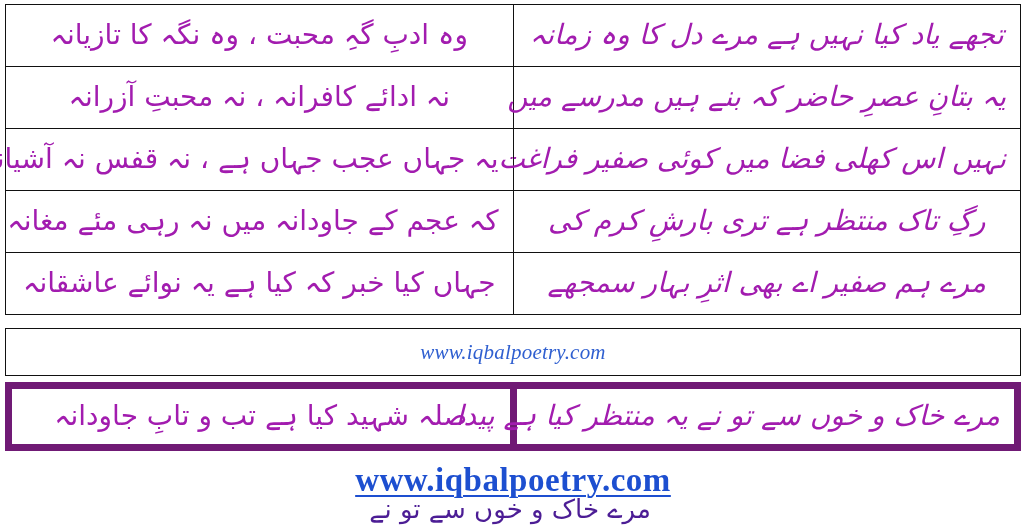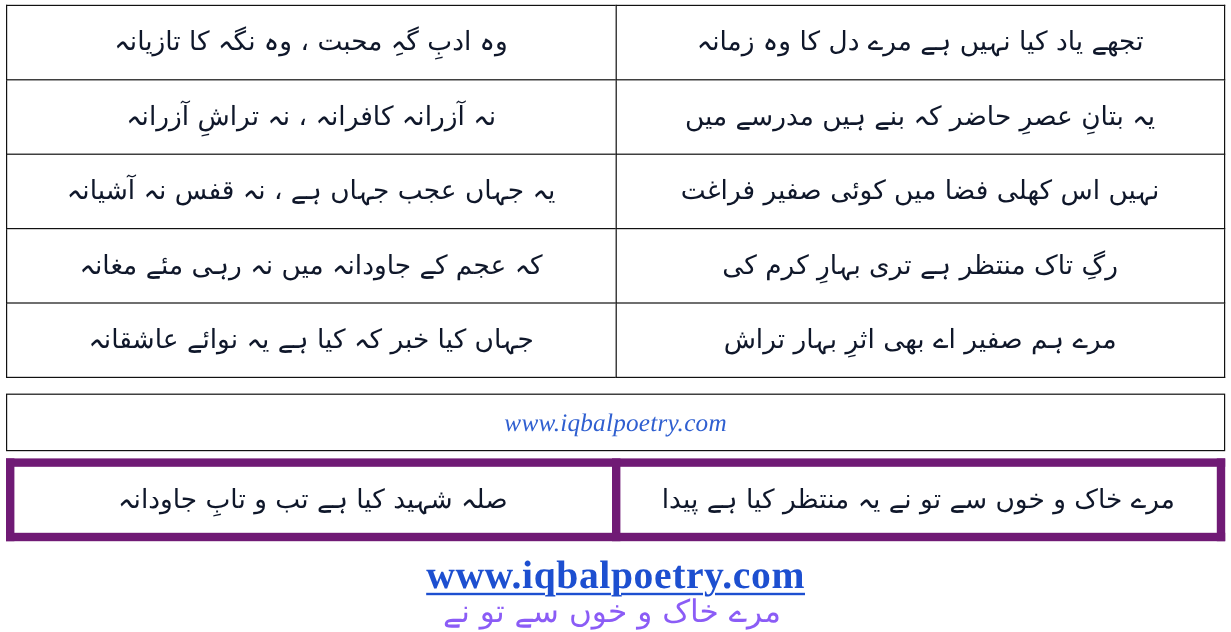--- a/index.html
+++ b/index.html
@@ -32,29 +32,29 @@
     table-layout: fixed;
   }
   .couplet-table td {
     border: 1px solid #111111;
     height: 62px;
     vertical-align: middle;
     padding: 2px 14px;
     box-sizing: border-box;
   }
   .hemistich {
-    font-size: 22px;
+    font-size: 28px;
     line-height: 1.45;
-    color: #0f172a;
+    color: #a21caf;
     text-align: center;
     white-space: nowrap;
     direction: rtl;
     font-family: "DejaVu Sans", "Liberation Sans", sans-serif;
   }
-  .col-right { width: 50%; }
+  .col-right { width: 50%; font-style: italic; }
   .col-left  { width: 50%; }
 
   
   .wm-band {
     position: absolute;
     top: 328px;
     left: 5px;
     width: 1016px;
     height: 48px;
     border: 1px solid #111111;
@@ -110,21 +110,21 @@
   
   .ghost {
     position: absolute;
     top: 494px;
     left: 140px;
     width: 740px;
     height: 33px;
     overflow: hidden;
     font-family: "DejaVu Sans", "Liberation Sans", sans-serif;
     font-size: 26px;
-    color: #8b5cf6;
+    color: #4c1d95;
     text-align: center;
     white-space: nowrap;
     direction: rtl;
     pointer-events: none;
   }
 </style>
 </head>
 <body>
 
 <div class="page">
@@ -137,42 +137,42 @@
         </td>
         <td class="col-left">
           <div class="hemistich">وہ ادبِ گہِ محبت ، وہ نگہ کا تازیانہ</div>
         </td>
       </tr>
       <tr>
         <td class="col-right">
           <div class="hemistich">یہ بتانِ عصرِ حاضر کہ بنے ہیں مدرسے میں</div>
         </td>
         <td class="col-left">
-          <div class="hemistich">نہ آزرانہ کافرانہ ، نہ تراشِ آزرانہ</div>
+          <div class="hemistich">نہ ادائے کافرانہ ، نہ محبتِ آزرانہ</div>
         </td>
       </tr>
       <tr>
         <td class="col-right">
           <div class="hemistich">نہیں اس کھلی فضا میں کوئی صفیر فراغت</div>
         </td>
         <td class="col-left">
           <div class="hemistich">یہ جہاں عجب جہاں ہے ، نہ قفس نہ آشیانہ</div>
         </td>
       </tr>
       <tr>
         <td class="col-right">
-          <div class="hemistich">رگِ تاک منتظر ہے تری بہارِ کرم کی</div>
+          <div class="hemistich">رگِ تاک منتظر ہے تری بارشِ کرم کی</div>
         </td>
         <td class="col-left">
           <div class="hemistich">کہ عجم کے جاودانہ میں نہ رہی مئے مغانہ</div>
         </td>
       </tr>
       <tr>
         <td class="col-right">
-          <div class="hemistich">مرے ہم صفیر اے بھی اثرِ بہار تراش</div>
+          <div class="hemistich">مرے ہم صفیر اے بھی اثرِ بہار سمجھے</div>
         </td>
         <td class="col-left">
           <div class="hemistich">جہاں کیا خبر کہ کیا ہے یہ نوائے عاشقانہ</div>
         </td>
       </tr>
     </tbody>
   </table>
 
   <div class="wm-band">
     <span class="wm-band-text">www.iqbalpoetry.com</span>

